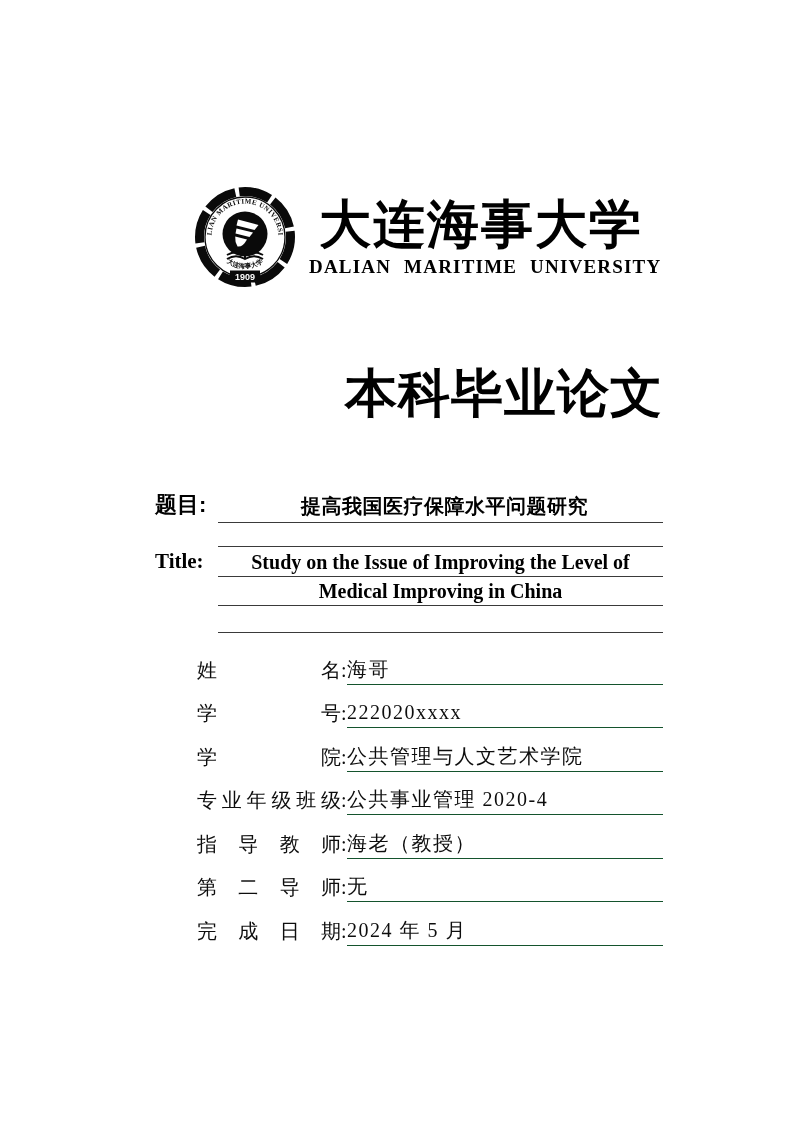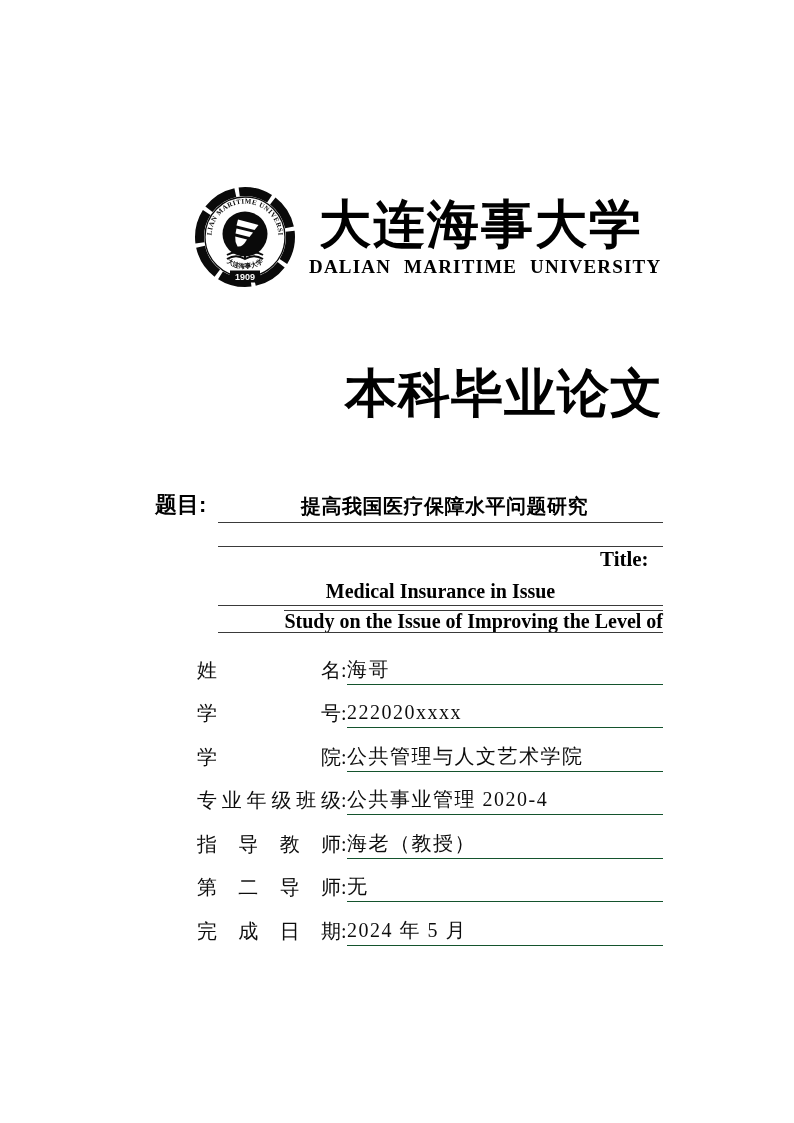--- a/index.html
+++ b/index.html
@@ -37,21 +37,21 @@
 
   
   .title-block { margin-top:66px; }
   .t-row { display:flex; align-items:flex-end; }
   .t-label { width:63px; flex:0 0 63px; font-weight:bold; padding-bottom:3px; white-space:nowrap; }
   .t-label.hei { font-family:"Liberation Sans","DejaVu Sans",sans-serif; font-size:22px; color:#000; }
   .t-label.serif { font-family:"Liberation Serif","DejaVu Serif",serif; font-size:21px; color:#000; }
   .t-field { flex:1; border-bottom:1px solid #3a3a3a; text-align:center; min-height:1px; }
   .topic-row { height:36px; }
   .blank-row-1 { height:24px; }
-  .titleen-row { height:30px;flex-direction:column; }
+  .titleen-row { height:30px; }
   .cont-row { height:29px; }
   .blank-row-2 { height:27px; }
   .topic-text {
     font-family:"Liberation Sans","DejaVu Sans",sans-serif;
     font-weight:bold; font-size:20px; color:#000; letter-spacing:0.5px;
     display:inline-block; padding-bottom:2px; white-space:nowrap;margin-left:8px;
   }
   .titleen-text {
     font-family:"Liberation Serif","DejaVu Serif",serif;
     font-weight:bold; font-size:20px; color:#000;
@@ -132,21 +132,21 @@
       </div>
       <div class="t-row titleen-row">
         <span class="t-label serif">Title:</span>
         <span class="t-field">
           <span class="titleen-text">Study on the Issue of Improving the Level of</span>
         </span>
       </div>
       <div class="t-row cont-row">
         <span class="t-label"></span>
         <span class="t-field">
-          <span class="titleen-text">Medical Insurance in Issue</span>
+          <span class="titleen-text">Medical Improving in China</span>
         </span>
       </div>
       <div class="t-row blank-row-2">
         <span class="t-label"></span>
           <span class="t-field"></span>
       </div>
     </div>
 
     <div class="form-block">
       <div class="form-row">

